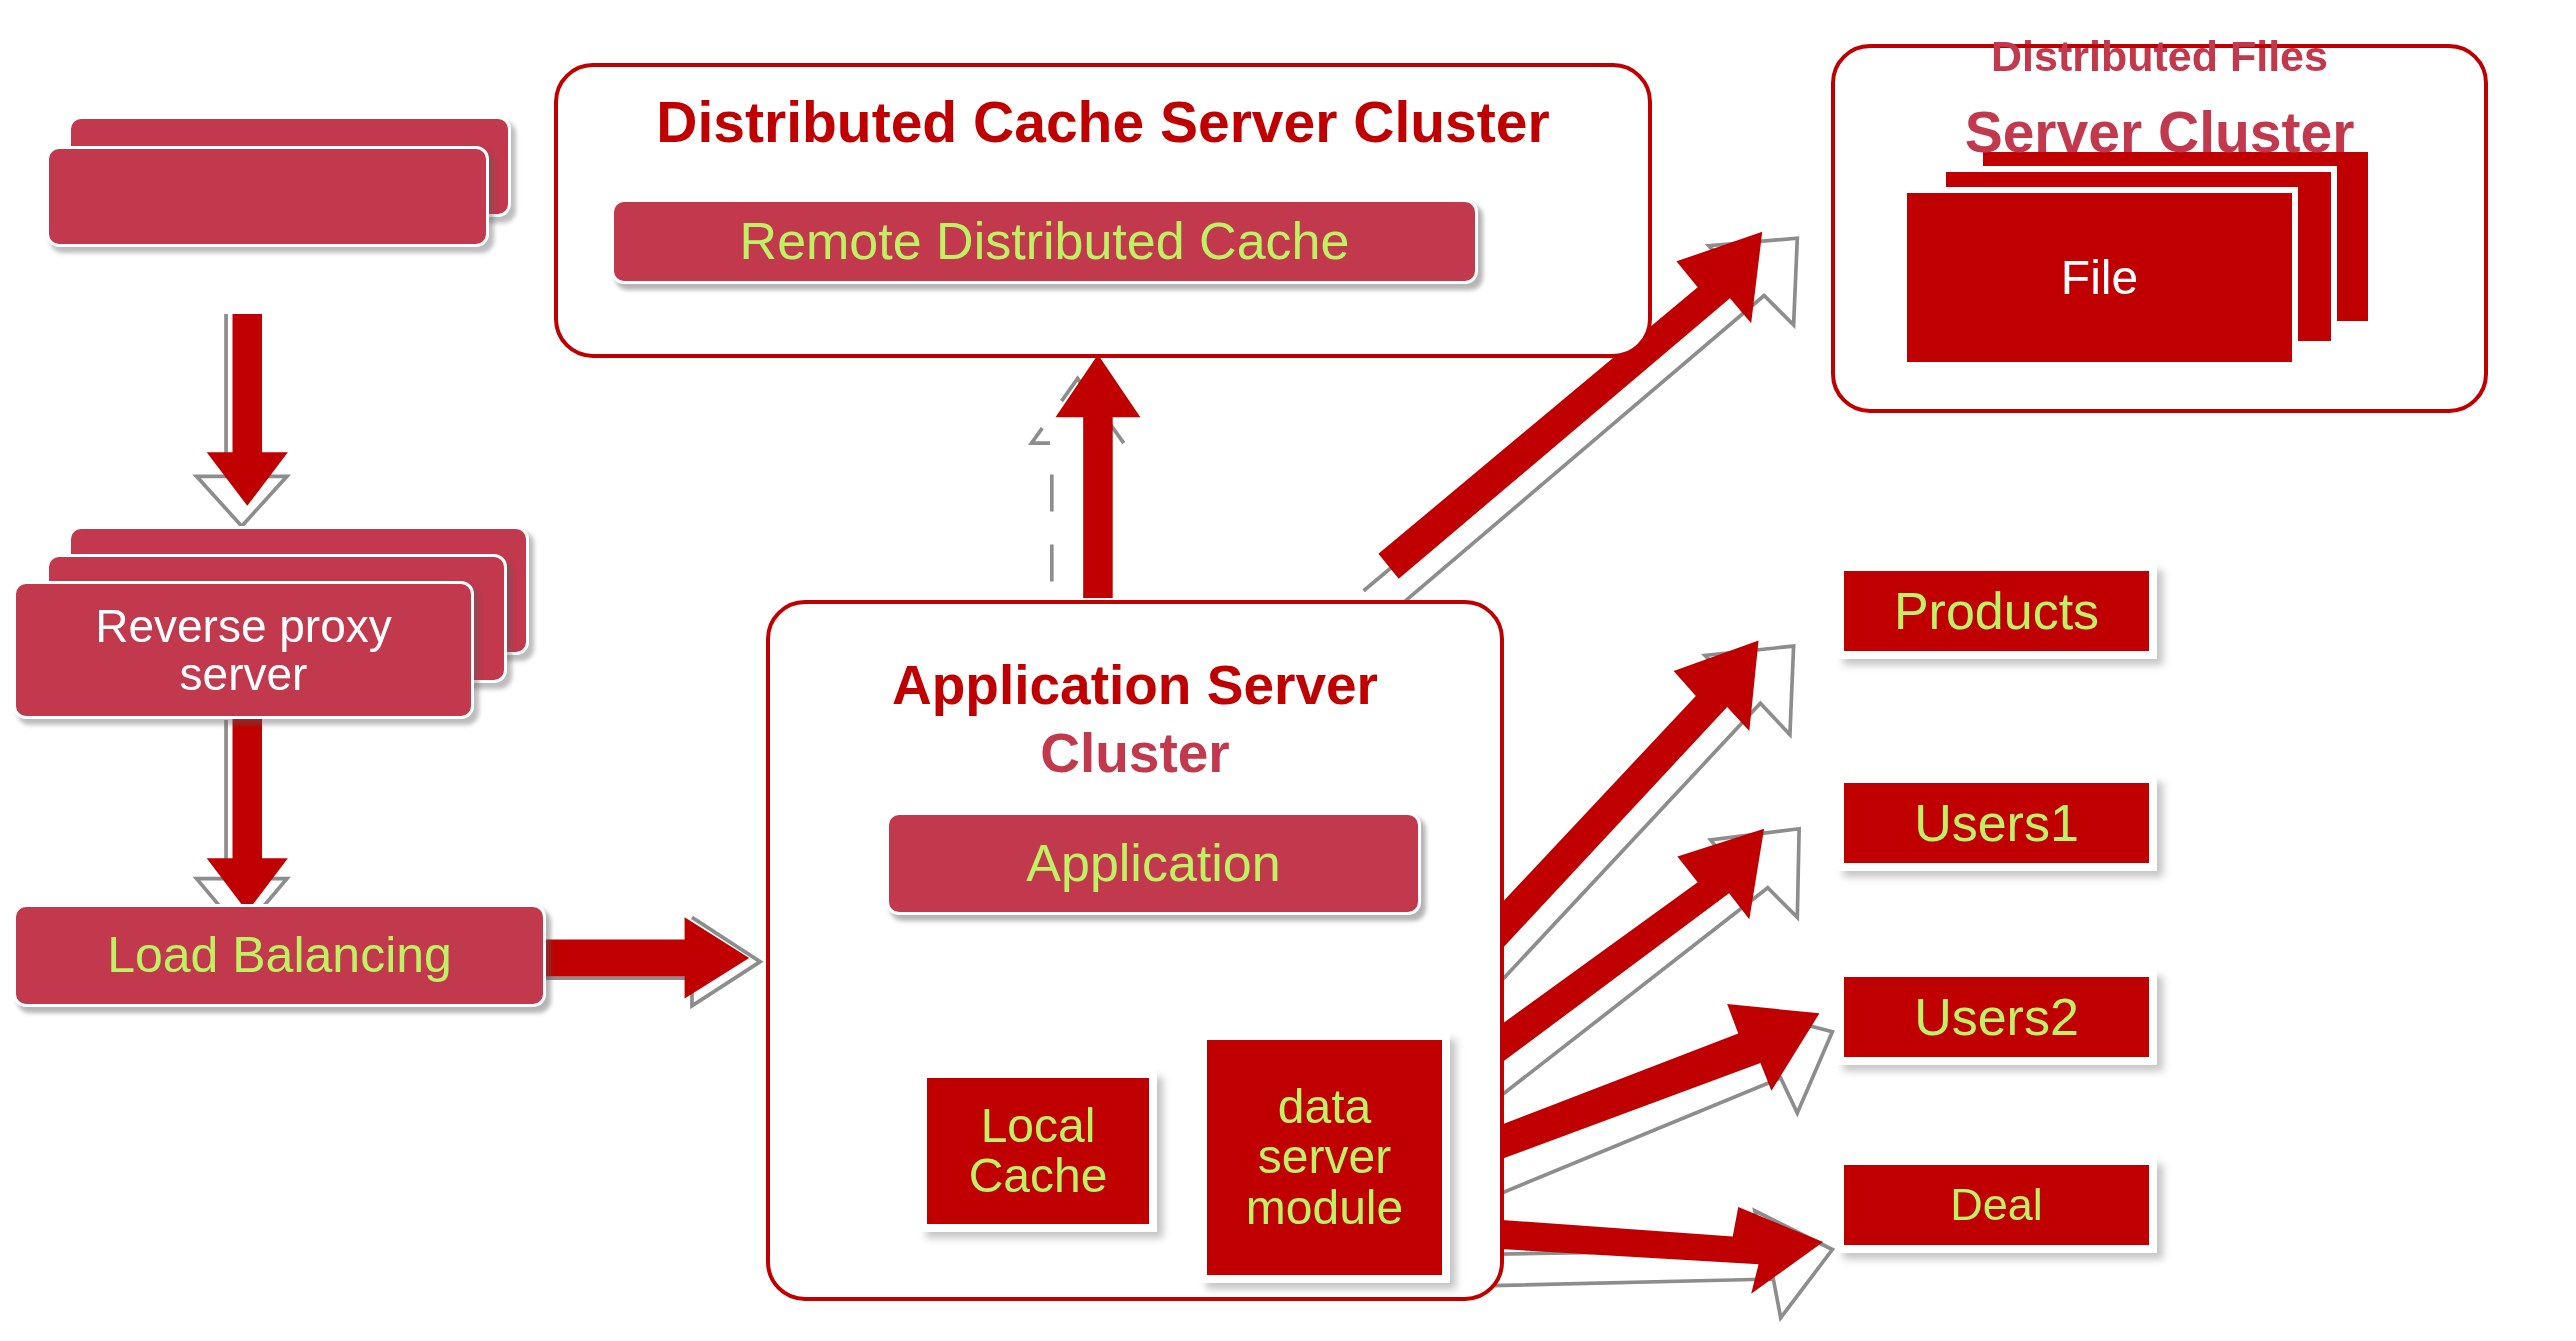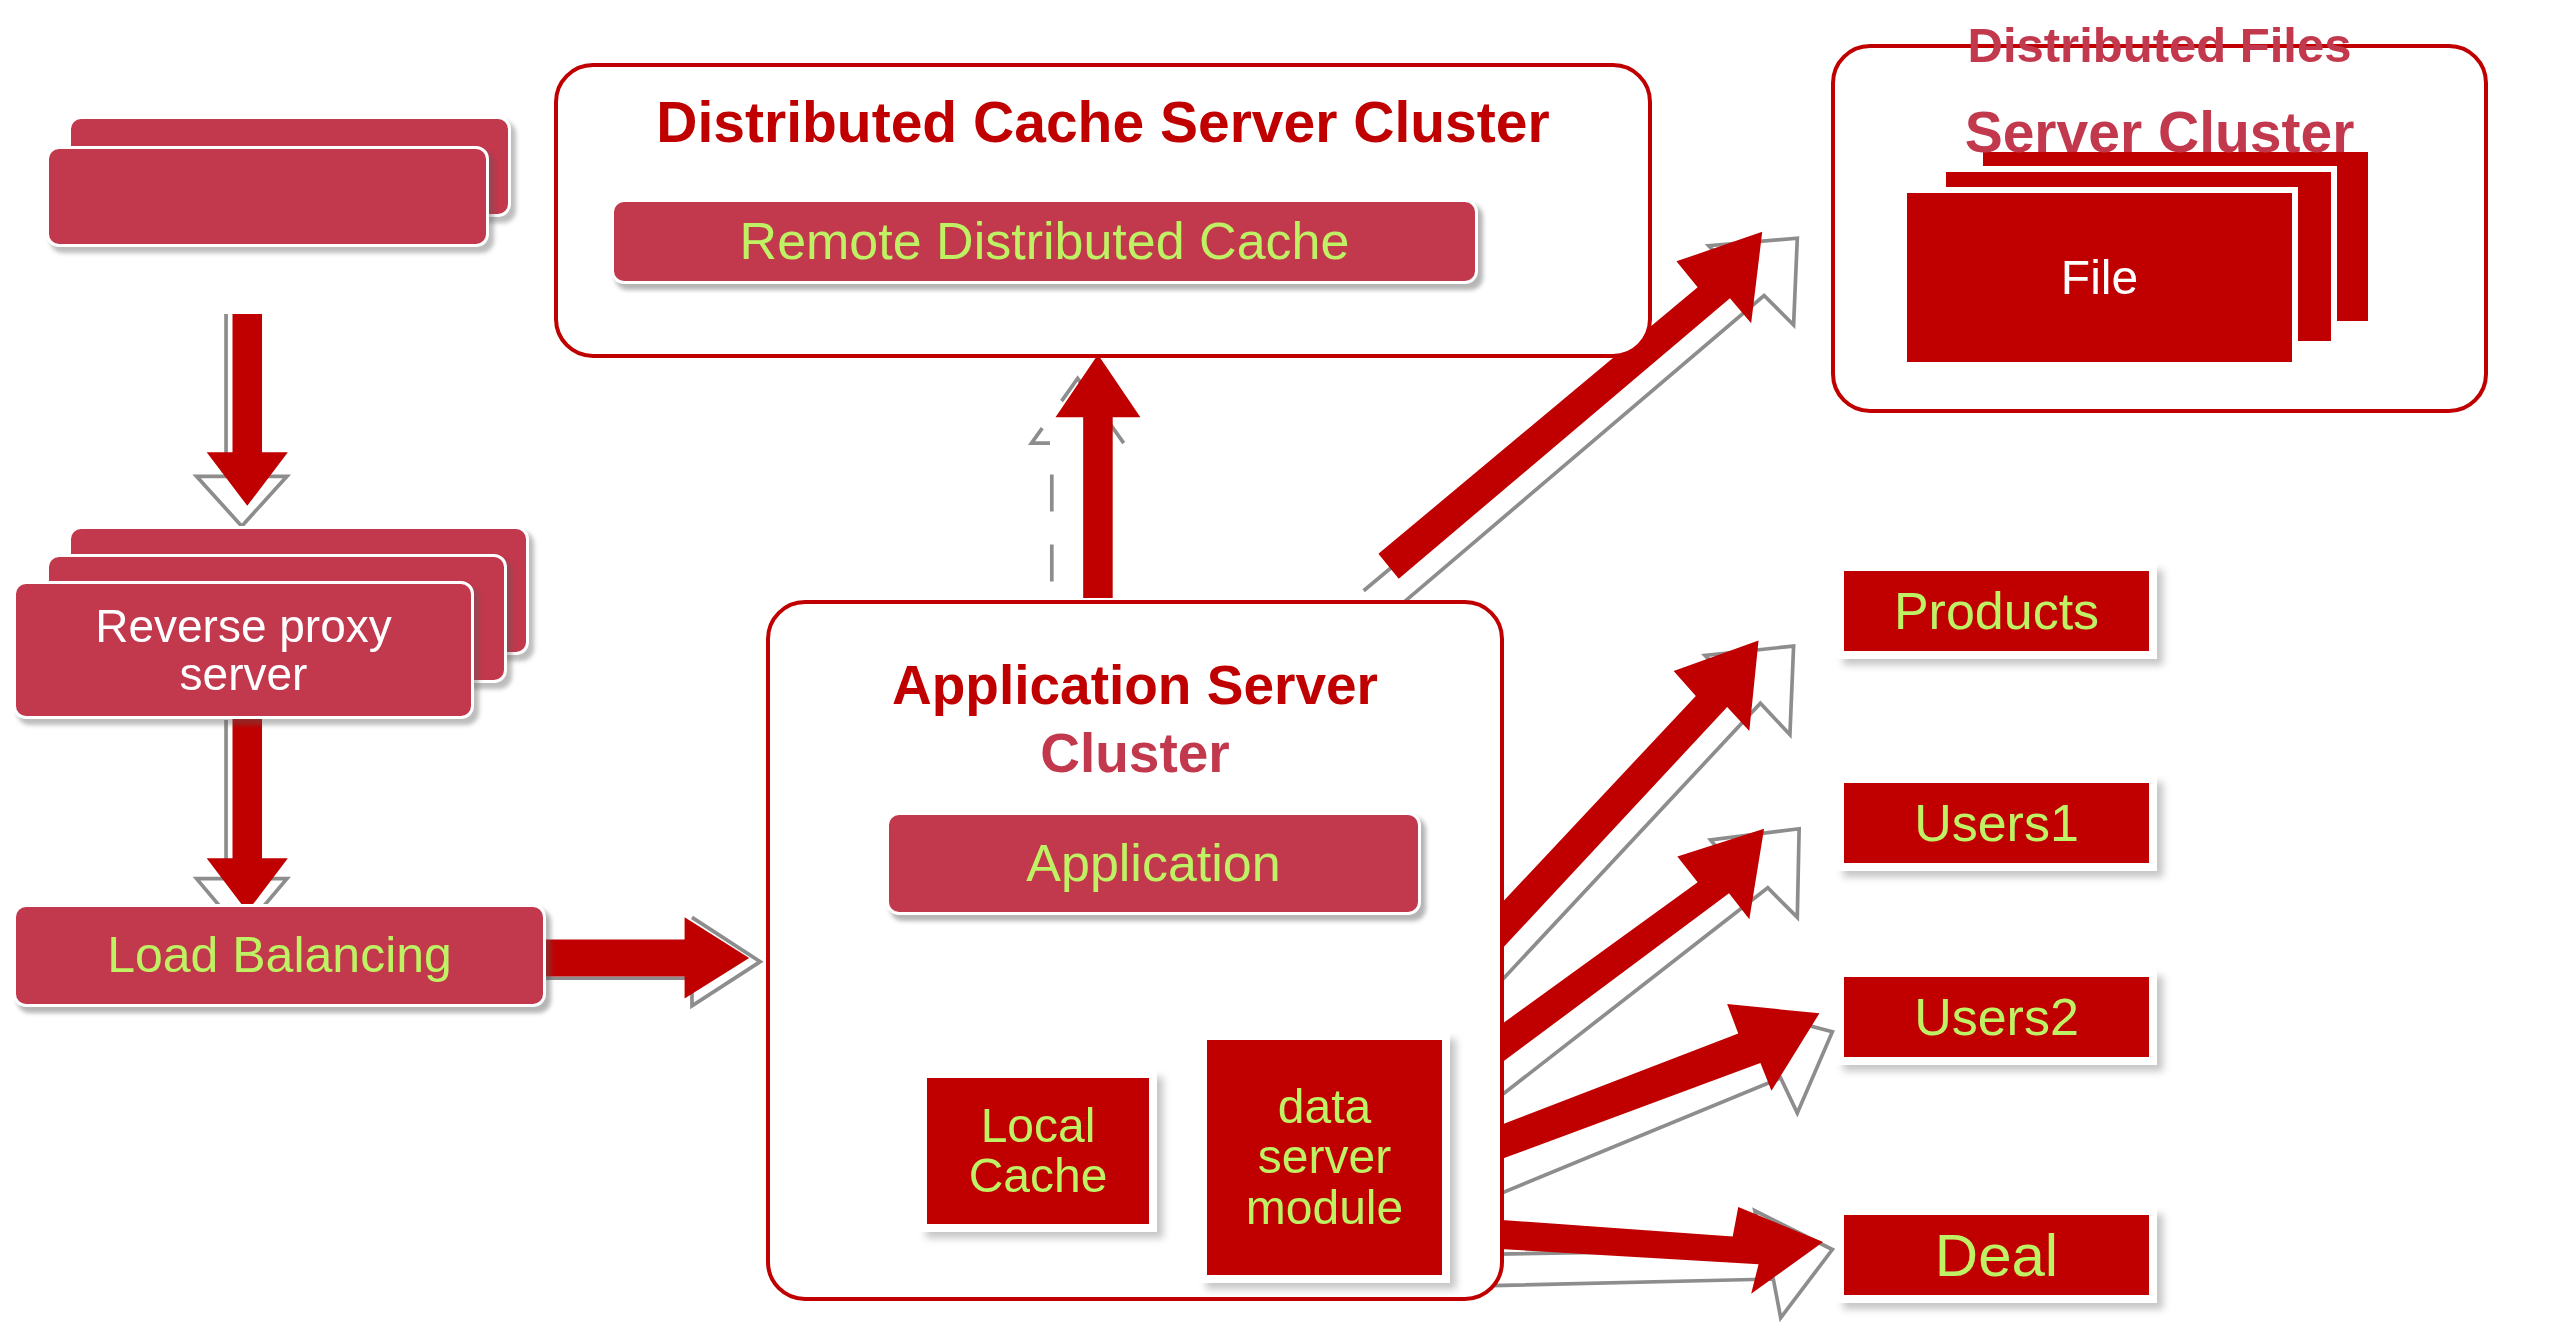--- a/index.html
+++ b/index.html
@@ -156,21 +156,21 @@
   <div class="node tile big" style="left:611px;top:199px;width:867px;height:85px;">Remote Distributed Cache</div>
 
   <div class="cluster" style="left:1831px;top:44px;width:657px;height:369px;"></div>
 
   <div class="fstack" style="left:1901px;top:146px;width:480px;height:221px;">
     <div class="flayer" style="left:76px;top:0px;width:397px;height:181px;"></div>
     <div class="flayer" style="left:39px;top:20px;width:397px;height:181px;"></div>
     <div class="flayer ffront" style="left:0px;top:41px;width:397px;height:181px;">File</div>
   </div>
 
-  <div class="cluster-title t-light" style="left:1831px;top:21px;width:657px;font-size:49px;">Distributed Files</div>
+  <div class="cluster-title t-light" style="left:1831px;top:35px;width:657px;font-size:43px;">Distributed Files</div>
   <div class="cluster-title t-light" style="left:1831px;top:103px;width:657px;font-size:57px;">Server Cluster</div>
 
   <div class="stack" style="left:13px;top:116px;width:517px;height:212px;">
     <div class="layer" style="left:55px;top:0px;width:443px;height:101px;"></div>
     <div class="layer" style="left:33px;top:29.5px;width:443px;height:101px;"></div>
   </div>
 
   <div class="stack" style="left:13px;top:526px;width:535px;height:240px;">
     <div class="layer" style="left:55px;top:0px;width:461px;height:129px;"></div>
     <div class="layer" style="left:33px;top:28px;width:461px;height:129px;"></div>
@@ -198,16 +198,16 @@
     <div>server</div>
     <div>module</div>
   </div>
 
   <div class="node sq" style="left:1836px;top:563px;width:321px;height:96px;font-size:52px;">Products</div>
 
   <div class="node sq" style="left:1836px;top:775px;width:321px;height:96px;font-size:52px;">Users1</div>
 
   <div class="node sq" style="left:1836px;top:969px;width:321px;height:96px;font-size:52px;">Users2</div>
 
-  <div class="node sq" style="left:1836px;top:1207px;width:321px;height:96px;font-size:60px;">Deal</div>
+  <div class="node sq" style="left:1836px;top:1157px;width:321px;height:96px;font-size:45px;">Deal</div>
 
 </div>
 
 
 </body></html>

